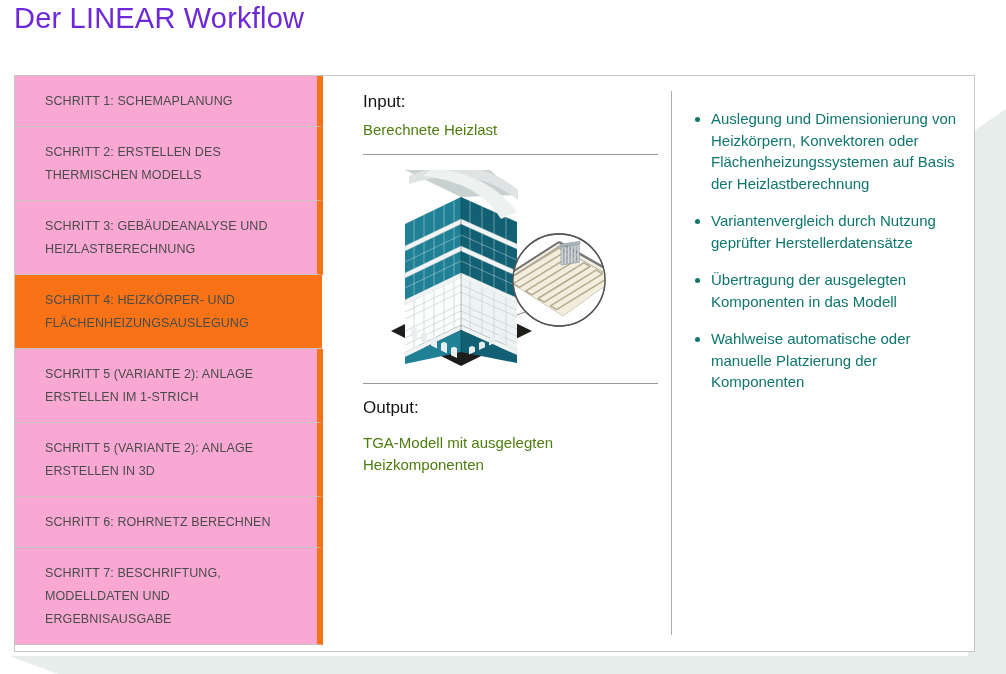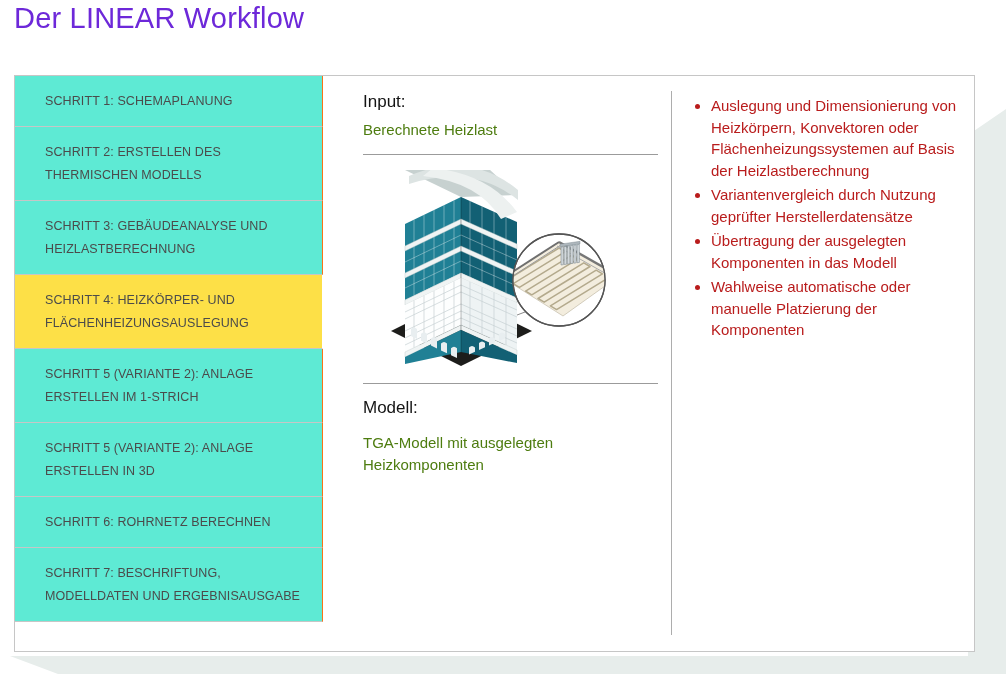--- a/index.html
+++ b/index.html
@@ -18,38 +18,38 @@
     position:absolute; left:14px; top:2px; margin:0;
     font-size:29px; font-weight:300; color:#6d28d9; letter-spacing:.2px;
   }
   .panel {
     position:absolute; left:14px; top:75px; width:961px; height:577px;
     background:#fff; border:1px solid #c6c6c6; box-sizing:border-box;
     display:flex; overflow:hidden;
   }
   .tabs { width:308px; flex:none; display:flex; flex-direction:column; background:#fff; }
   .tab {
-    background:#5eead4; border-bottom:1px solid #c6c6c6; border-right:1px solid #f97316;
+    background:#f9a8d4; border-bottom:1px solid #c6c6c6; border-right:6px solid #f97316;
     padding:14px 20px 13px 30px; font-size:12.5px; line-height:23px;
     color:#4b4b4b; cursor:pointer; letter-spacing:.1px;
   }
-  .tab.active { background:#fde047; border-right:1px solid #fff; }
+  .tab.active { background:#f97316; border-right:1px solid #fff; }
   .content { flex:1; display:flex; position:relative; }
   .vdivider { position:absolute; left:348px; top:15px; bottom:16px; width:1px; background:#adadad; }
   .col-mid { width:348px; flex:none; box-sizing:border-box; padding:16px 13px 0 40px; }
   .col-right { flex:1; box-sizing:border-box; padding:16px 7px 0 10px; }
   h3.sec { margin:0 0 7px; font-size:17px; font-weight:normal; color:#141414; }
   p.body { margin:0; font-size:15px; color:#4d7c0f; line-height:22px; }
   hr.sep { border:0; border-top:1px solid #9b9b9b; margin:13px 0 0; }
   figure.illu { margin:15px 0 10px 28px; }
   figure.illu svg { display:block; }
   h3.out { margin-top:14px; }
   p.two { margin-top:14px; max-width:295px; }
   ul.steps { margin:0; padding:0 0 0 30px; max-width:262px; }
-  ul.steps li { font-size:15px; color:#b91c1c; line-height:21.5px; margin:3px 0 2px; }
+  ul.steps li { font-size:15px; color:#0f766e; line-height:21.5px; margin:16px 0 2px; }
 </style>
 </head>
 <body>
 
 <div class="bg-shape"></div>
 
 <h1 class="page-title">Der LINEAR Workflow</h1>
 
 <div class="panel">
 
@@ -188,21 +188,21 @@
                 <rect x="12.8" y="1" width="2.4" height="18" fill="#d2d8dc" stroke="#75828a" stroke-width="0.5"></rect>
                 <rect x="16" y="1" width="2.4" height="18" fill="#d2d8dc" stroke="#75828a" stroke-width="0.5"></rect>
               </g>
             </g>
             <circle cx="168" cy="110" r="46" fill="none" stroke="#555555" stroke-width="1.3"></circle>
           </g>
         </svg>
       </figure>
 
       <hr class="sep">
-      <h3 class="sec out">Modell:</h3>
+      <h3 class="sec out">Output:</h3>
       <p class="body two">TGA-Modell mit ausgelegten Heizkomponenten</p>
     </div>
 
     <div class="col-right">
       <ul class="steps">
         <li>Auslegung und Dimensionierung von Heizkörpern, Konvektoren oder Flächenheizungssystemen auf Basis der Heizlastberechnung</li>
         <li>Variantenvergleich durch Nutzung geprüfter Herstellerdatensätze</li>
         <li>Übertragung der ausgelegten Komponenten in das Modell</li>
         <li>Wahlweise automatische oder manuelle Platzierung der Komponenten</li>
       </ul>

